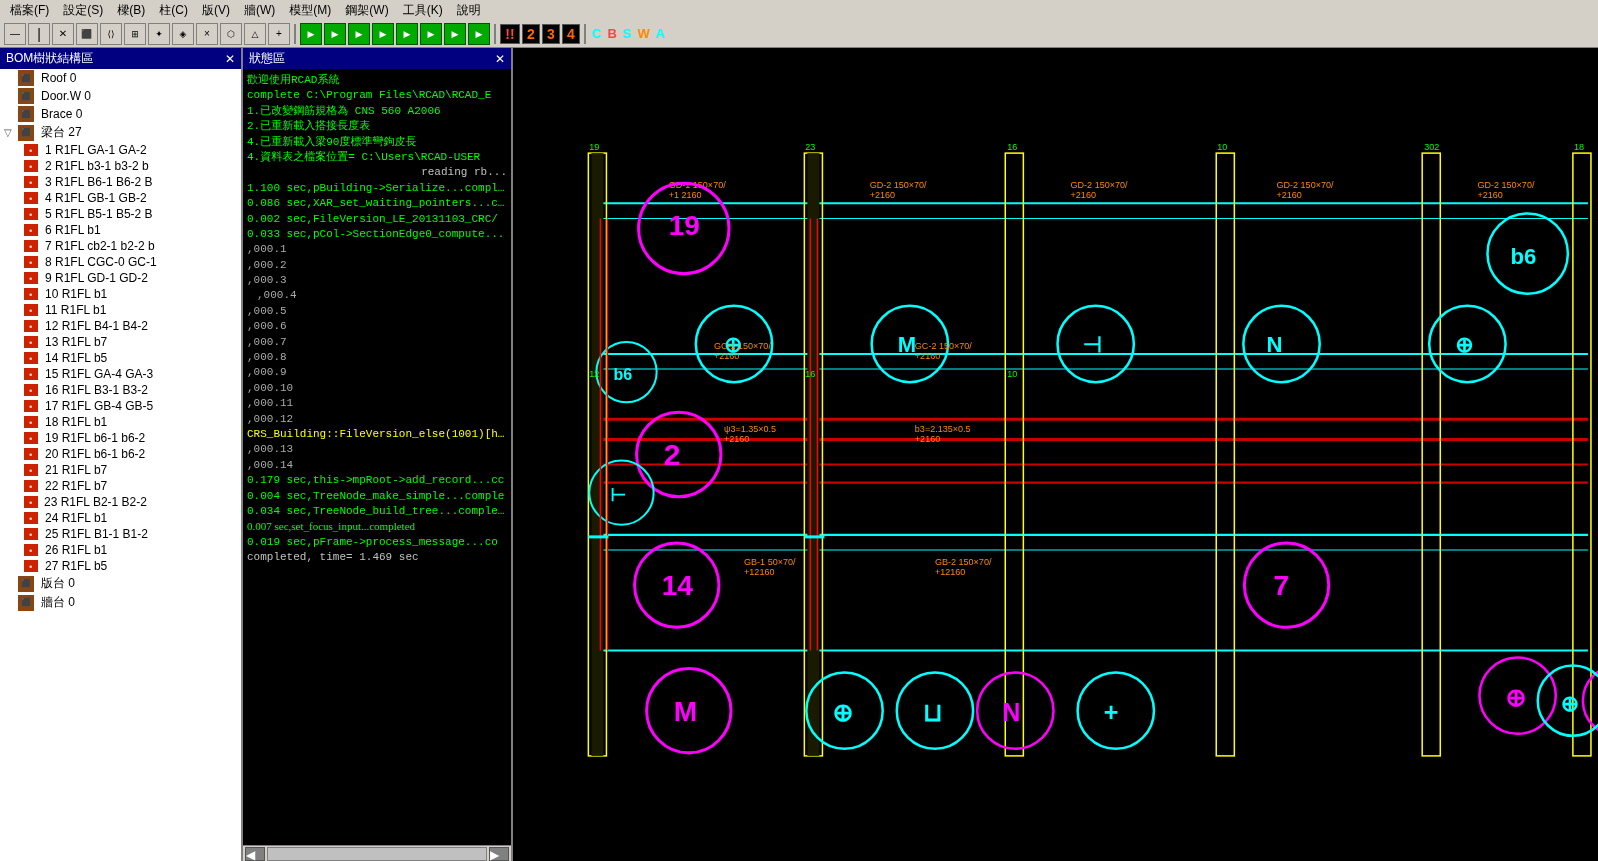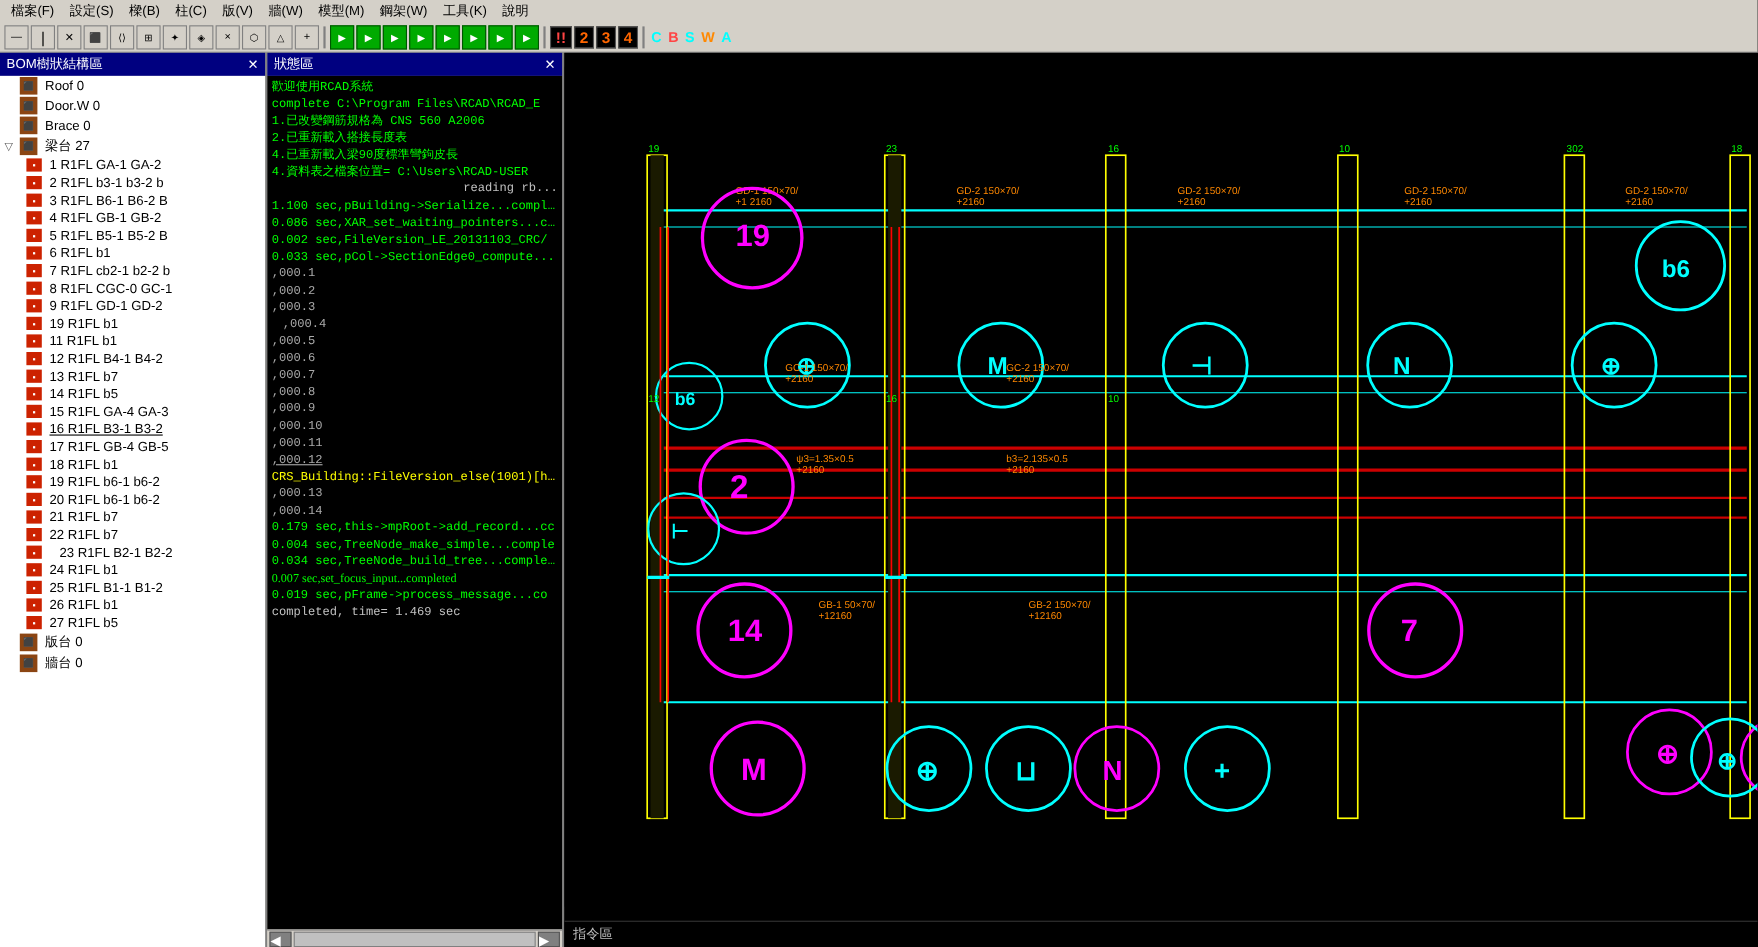--- a/index.html
+++ b/index.html
@@ -328,21 +328,21 @@
         <div class="tree-item" style="padding-left: 24px;">
           <span class="tree-icon" style="background: rgb(204, 34, 0); width: 14px; height: 12px;">▪</span>
           <span style="margin-left: 3px;">8 R1FL CGC-0 GC-1</span>
         </div>
         <div class="tree-item" style="padding-left: 24px;">
           <span class="tree-icon" style="background: rgb(204, 34, 0); width: 14px; height: 12px;">▪</span>
           <span style="margin-left: 3px;">9 R1FL GD-1 GD-2</span>
         </div>
         <div class="tree-item" style="padding-left: 24px;">
           <span class="tree-icon" style="background: rgb(204, 34, 0); width: 14px; height: 12px;">▪</span>
-          <span style="margin-left: 3px;">19 R1FL b1</span>
+          <span style="margin-left: 3px;">10 R1FL b1</span>
         </div>
         <div class="tree-item" style="padding-left: 24px;">
           <span class="tree-icon" style="background: rgb(204, 34, 0); width: 14px; height: 12px;">▪</span>
           <span style="margin-left: 3px;">11 R1FL b1</span>
         </div>
         <div class="tree-item" style="padding-left: 24px;">
           <span class="tree-icon" style="background: rgb(204, 34, 0); width: 14px; height: 12px;">▪</span>
           <span style="margin-left: 3px;">12 R1FL B4-1 B4-2</span>
         </div>
         <div class="tree-item" style="padding-left: 24px;">
@@ -352,21 +352,21 @@
         <div class="tree-item" style="padding-left: 24px;">
           <span class="tree-icon" style="background: rgb(204, 34, 0); width: 14px; height: 12px;">▪</span>
           <span style="margin-left: 3px;">14 R1FL b5</span>
         </div>
         <div class="tree-item" style="padding-left: 24px;">
           <span class="tree-icon" style="background: rgb(204, 34, 0); width: 14px; height: 12px;">▪</span>
           <span style="margin-left: 3px;">15 R1FL GA-4 GA-3</span>
         </div>
         <div class="tree-item" style="padding-left: 24px;">
           <span class="tree-icon" style="background: rgb(204, 34, 0); width: 14px; height: 12px;">▪</span>
-          <span style="margin-left: 3px; text-decoration: underline;">16 R1FL B3-1 B3-2</span>
+          <span style="margin-left: 3px;">16 R1FL B3-1 B3-2</span>
         </div>
         <div class="tree-item" style="padding-left: 24px;">
           <span class="tree-icon" style="background: rgb(204, 34, 0); width: 14px; height: 12px;">▪</span>
           <span style="margin-left: 3px;">17 R1FL GB-4 GB-5</span>
         </div>
         <div class="tree-item" style="padding-left: 24px;">
           <span class="tree-icon" style="background: rgb(204, 34, 0); width: 14px; height: 12px;">▪</span>
           <span style="margin-left: 3px;">18 R1FL b1</span>
         </div>
         <div class="tree-item" style="padding-left: 24px;">
@@ -380,21 +380,21 @@
         <div class="tree-item" style="padding-left: 24px;">
           <span class="tree-icon" style="background: rgb(204, 34, 0); width: 14px; height: 12px;">▪</span>
           <span style="margin-left: 3px;">21 R1FL b7</span>
         </div>
         <div class="tree-item" style="padding-left: 24px;">
           <span class="tree-icon" style="background: rgb(204, 34, 0); width: 14px; height: 12px;">▪</span>
           <span style="margin-left: 3px;">22 R1FL b7</span>
         </div>
         <div class="tree-item" style="padding-left: 24px;">
           <span class="tree-icon" style="background: rgb(204, 34, 0); width: 14px; height: 12px;">▪</span>
-          <span style="margin-left: 12px;">23 R1FL B2-1 B2-2</span>
+          <span style="margin-left: 2px;">23 R1FL B2-1 B2-2</span>
         </div>
         <div class="tree-item" style="padding-left: 24px;">
           <span class="tree-icon" style="background: rgb(204, 34, 0); width: 14px; height: 12px;">▪</span>
           <span style="margin-left: 3px;">24 R1FL b1</span>
         </div>
         <div class="tree-item" style="padding-left: 24px;">
           <span class="tree-icon" style="background: rgb(204, 34, 0); width: 14px; height: 12px;">▪</span>
           <span style="margin-left: 3px;">25 R1FL B1-1 B1-2</span>
         </div>
         <div class="tree-item" style="padding-left: 24px;">
@@ -440,21 +440,21 @@
         <div class="status-line" style="color: rgb(170, 170, 170);">,000.2</div>
         <div class="status-line" style="color: rgb(170, 170, 170);">,000.3</div>
         <div class="status-line" style="color: rgb(170, 170, 170); margin-left: 10px;">,000.4</div>
         <div class="status-line" style="color: rgb(170, 170, 170);">,000.5</div>
         <div class="status-line" style="color: rgb(170, 170, 170);">,000.6</div>
         <div class="status-line" style="color: rgb(170, 170, 170);">,000.7</div>
         <div class="status-line" style="color: rgb(170, 170, 170);">,000.8</div>
         <div class="status-line" style="color: rgb(170, 170, 170);">,000.9</div>
         <div class="status-line" style="color: rgb(170, 170, 170);">,000.10</div>
         <div class="status-line" style="color: rgb(170, 170, 170);">,000.11</div>
-        <div class="status-line" style="color: rgb(170, 170, 170); text-decoration: underline;">,000.12</div>
+        <div class="status-line" style="color: rgb(170, 170, 170);">,000.12</div>
         <div class="status-line" style="color: rgb(255, 255, 0);">CRS_Building::FileVersion_else(1001)[hanc</div>
         <div class="status-line" style="color: rgb(170, 170, 170);">,000.13</div>
         <div class="status-line" style="color: rgb(170, 170, 170);">,000.14</div>
         <div class="status-line" style="color: rgb(0, 255, 0);">0.179 sec,this-&gt;mpRoot-&gt;add_record...cc</div>
         <div class="status-line" style="color: rgb(0, 255, 0);">0.004 sec,TreeNode_make_simple...comple</div>
         <div class="status-line" style="color: rgb(0, 255, 0);">0.034 sec,TreeNode_build_tree...complete</div>
         <div class="status-line" style="color: rgb(0, 255, 0); font-family: Liberation Serif, serif;">0.007 sec,set_focus_input...completed</div>
         <div class="status-line" style="color: rgb(0, 255, 0);">0.019 sec,pFrame-&gt;process_message...co</div>
         <div class="status-line" style="color: rgb(192, 192, 192);">  completed, time= 1.469 sec</div>
       </div>
@@ -618,19 +618,15 @@
 
         <text x="76" y="303" fill="#00ff00" font-size="9" font-family="Arial">12</text>
         <text x="291" y="303" fill="#00ff00" font-size="9" font-family="Arial">16</text>
         <text x="492" y="303" fill="#00ff00" font-size="9" font-family="Arial">10</text>
 
         <line x1="75" y1="462" x2="95" y2="462" stroke="#00ffff" stroke-width="3"></line>
         <line x1="290" y1="462" x2="310" y2="462" stroke="#00ffff" stroke-width="3"></line>
 
       </svg>
     </div>
-    <div id="command-bar">
-      <span style="color:#c0c0c0;">指令區</span>
-      <span style="flex:1; margin-left:8px;"></span>
-    </div>
   </div>
 
 </div>
 
 </body></html>

